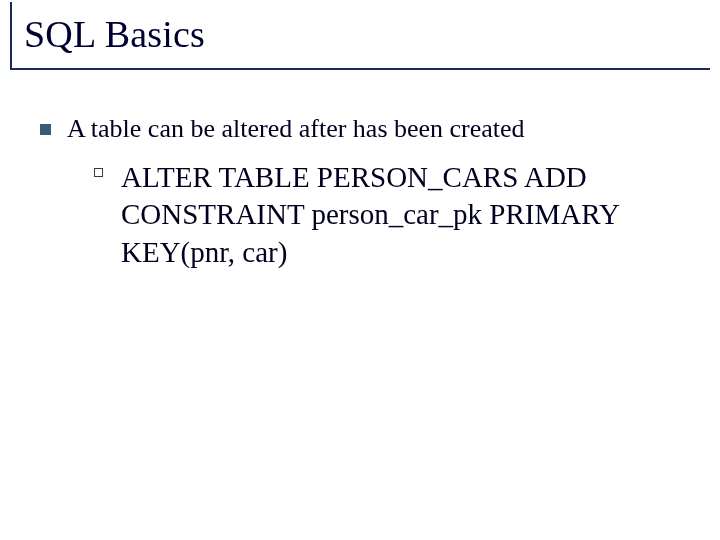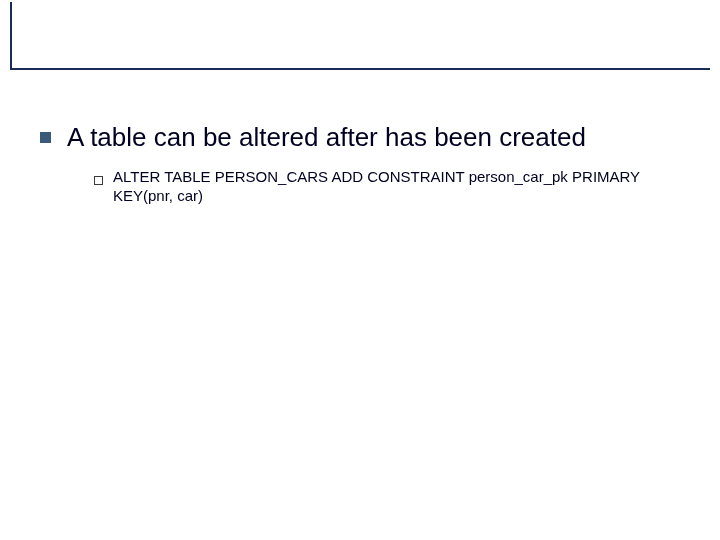--- a/index.html
+++ b/index.html
@@ -43,23 +43,23 @@
     position: absolute;
     left: 10px;
     top: 2px;
     width: 0;
     height: 66px;
     border-left: 2.2px solid #1b2b57;
   }
   .body {
     position: absolute;
     left: 40px;
-    top: 122px;
+    top: 114px;
     right: 40px;
-    font-family: Liberation Sans, sans-serif;
+    font-family: Liberation Serif, serif;
     color: #000020;
   }
   .lvl1 {
     display: flex;
     align-items: flex-start;
     gap: 16px;
     font-size: 26px;
     line-height: 1.18;
     margin-bottom: 14px;
   }
@@ -69,39 +69,42 @@
     height: 11px;
     background: #3a5a7a;
     margin-top: 10px;
   }
   .lvl2-list {
     margin-left: 54px;
   }
   .lvl2 {
     display: flex;
     align-items: flex-start;
-    gap: 10px;
-    font-size: 15px;
+    gap: 18px;
+    font-size: 29px;
     line-height: 1.3;
     margin-bottom: 8px;
   }
   .sq2 {
     flex: 0 0 auto;
     width: 9px;
     height: 9px;
     border: 1.4px solid #3a3a3a;
     box-sizing: border-box;
     margin-top: 9px;
   }
 </style>
 </head>
 <body>
 
 <div class="slide">
   <div class="title-rule-v"></div>
+  <div class="title-wrap">
+    <h1 class="title">SQL Basics</h1>
+  </div>
   <div class="title-rule"></div>
 
   <div class="body">
 
     <div class="lvl1">
       <span class="sq1"></span>
       <span>A table can be altered after has been created</span>
     </div>
 
     <div class="lvl2-list">

